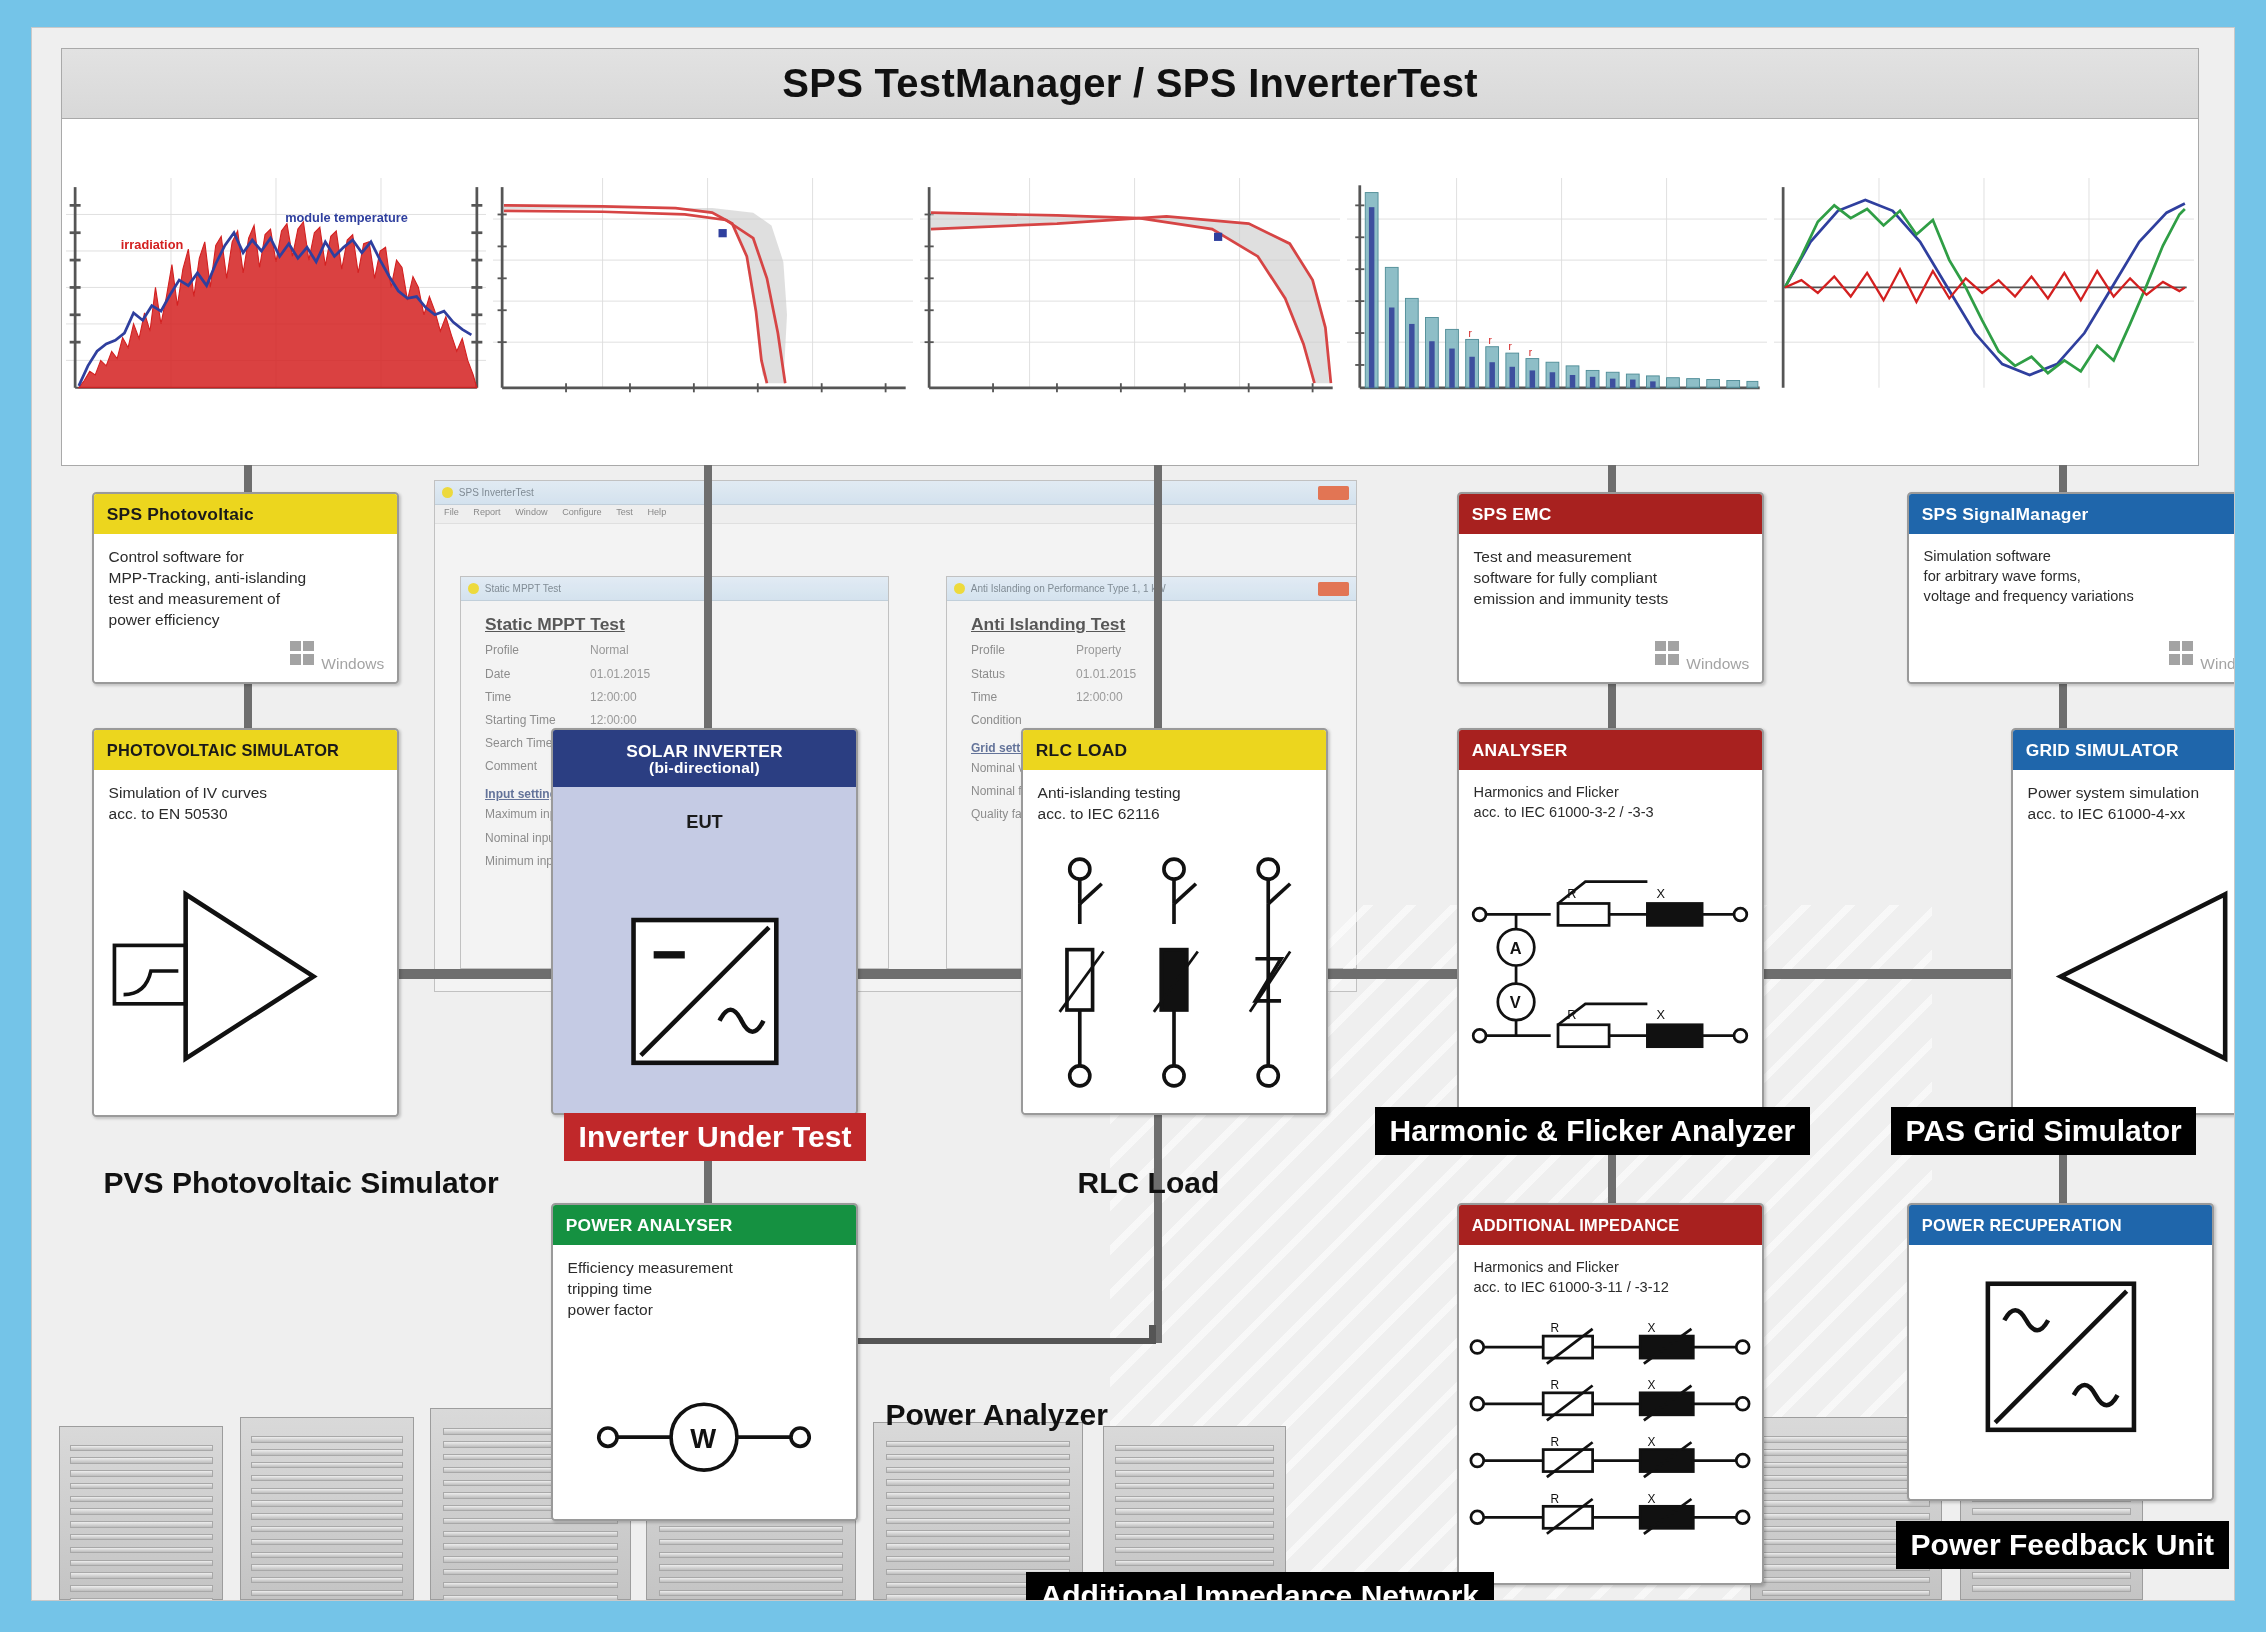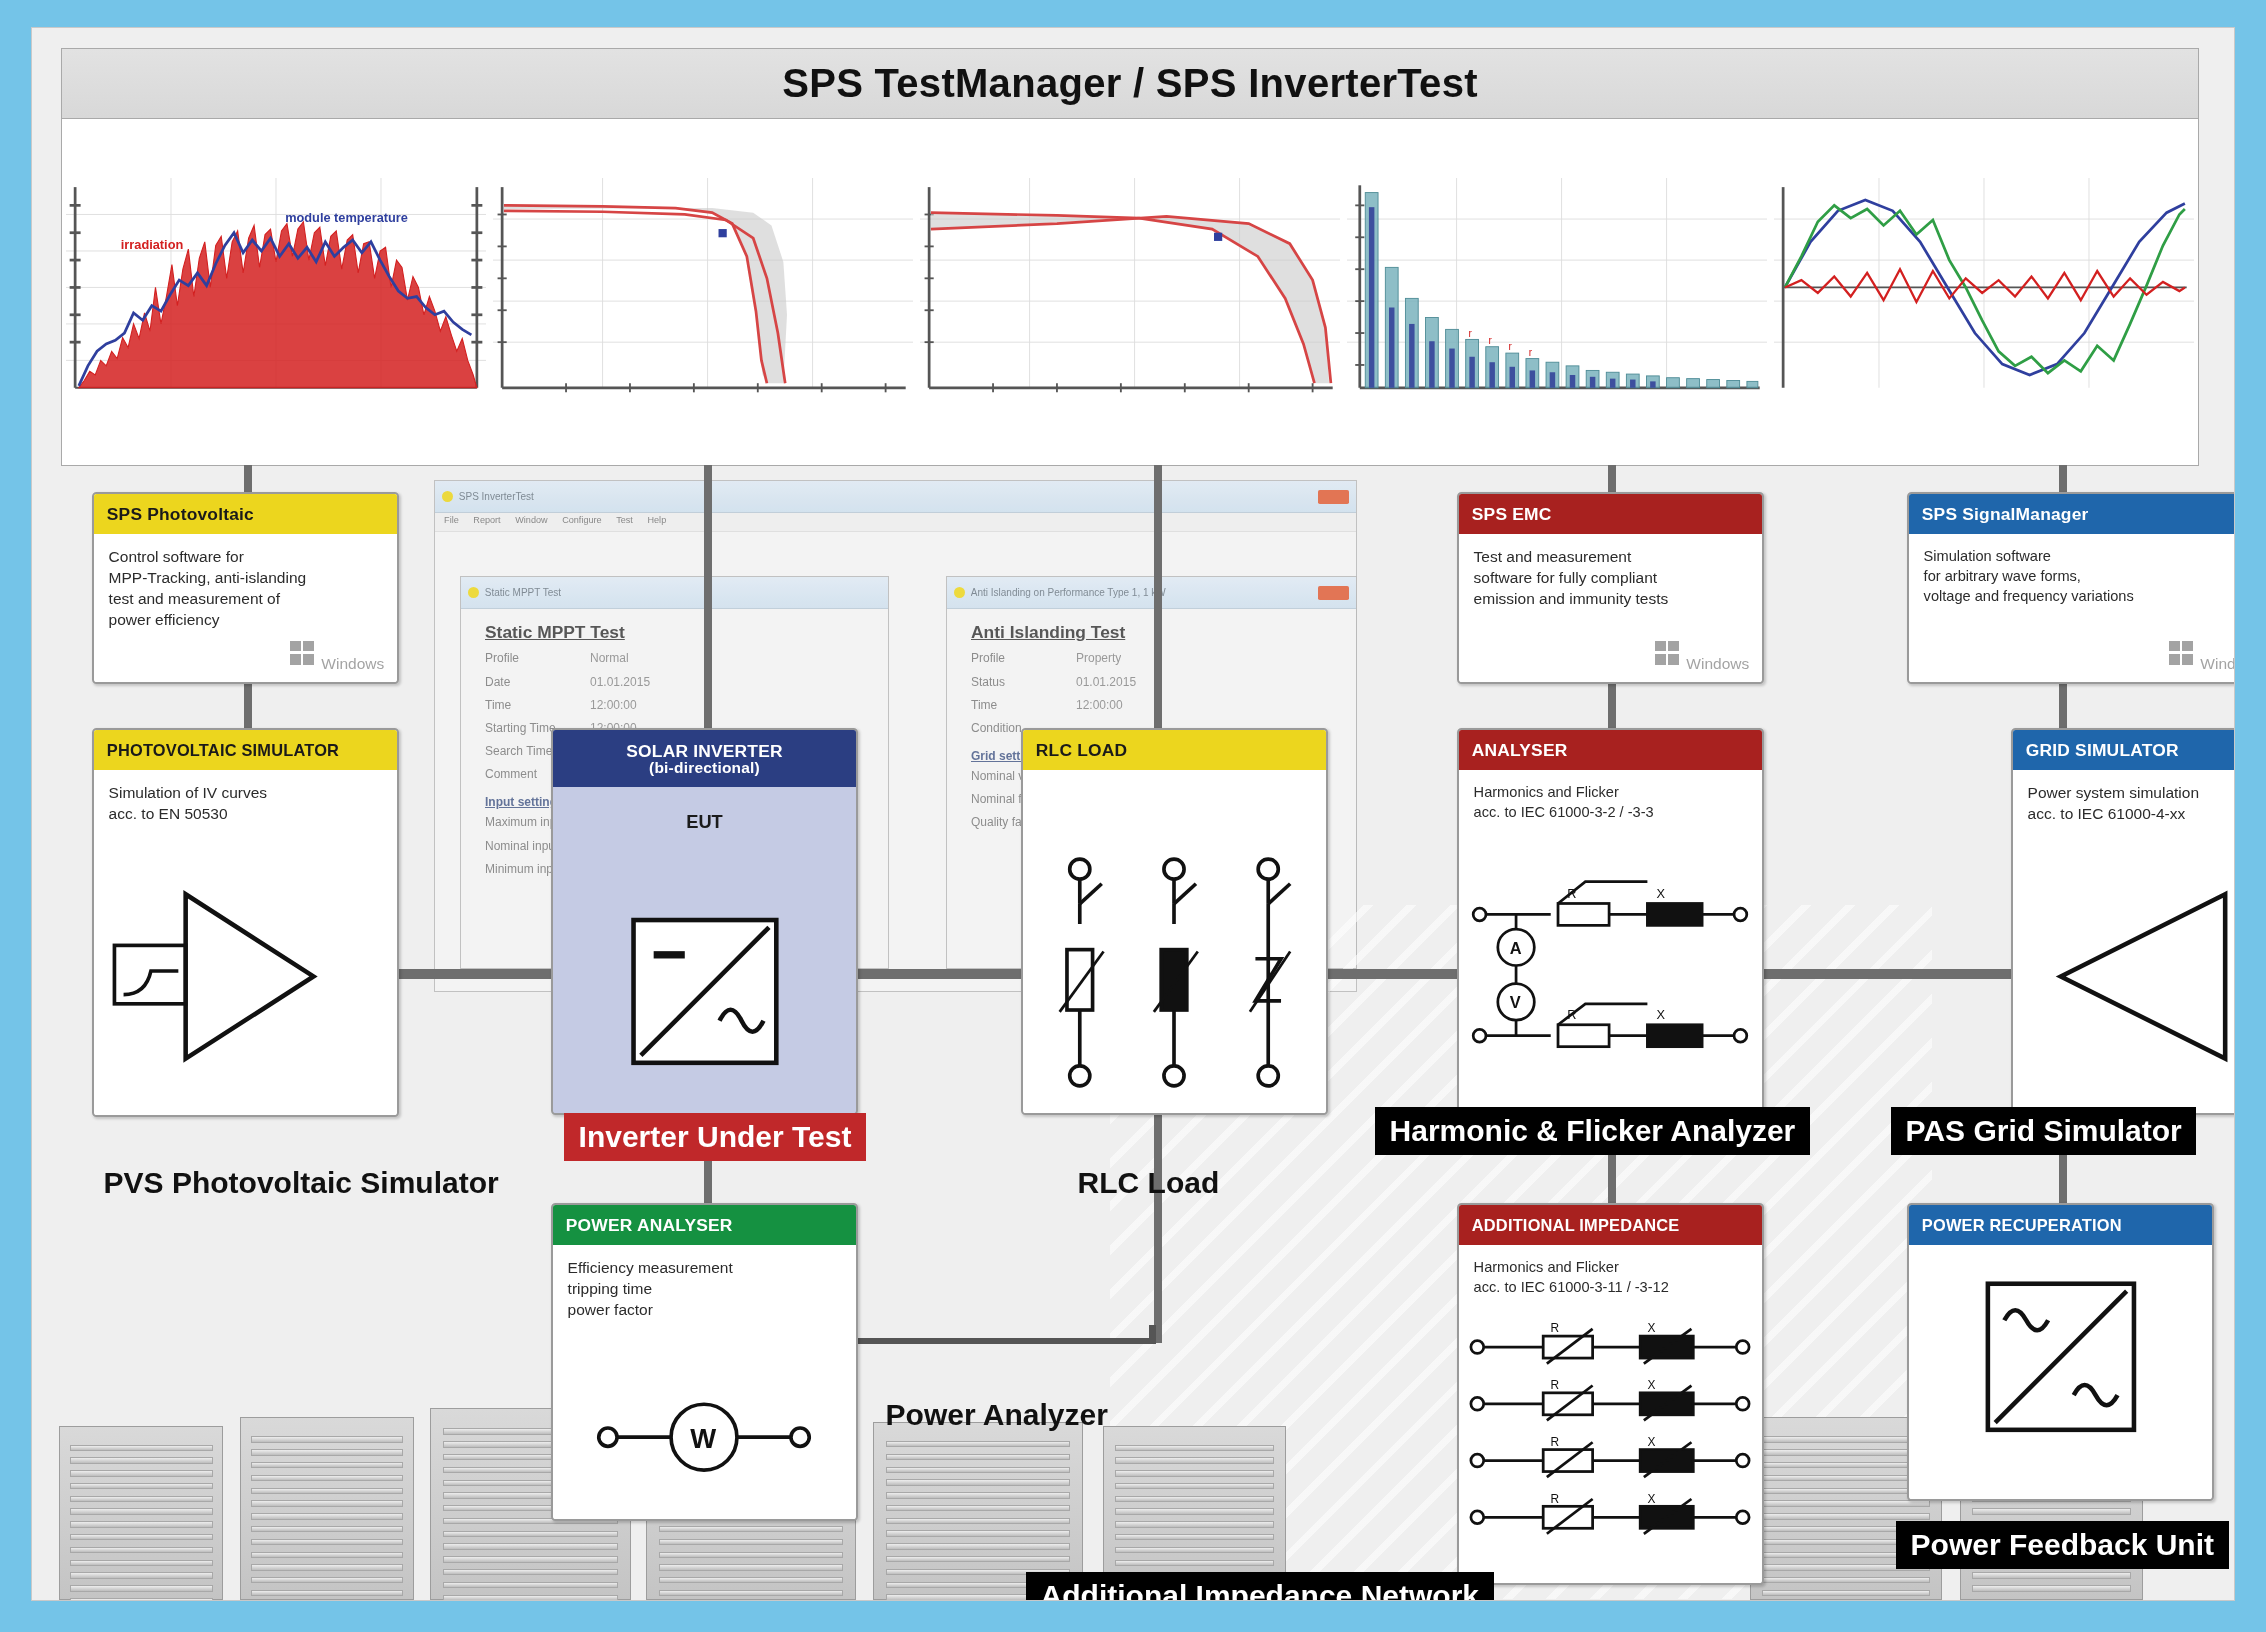--- a/index.html
+++ b/index.html
@@ -87,21 +87,21 @@
   .callout.black { background:#000; color:#fff; }
   .callout.red   { background:#c0282a; color:#fff; }
   .callout.plain { background:transparent; color:#111; }
 
   
   .bgwin {
     position:absolute; background:#f4f4f4;
     border:0.9px solid #b9b9b9; opacity:.85;
   }
   .bgwin .tb {
-    height:32px; background:linear-gradient(#dfeaf4,#cfe0ee);
+    height:24px; background:linear-gradient(#dfeaf4,#cfe0ee);
     border-bottom:0.9px solid #b9c9d6; display:flex; align-items:center; padding:0 7.3px; gap:5.5px;
   }
   .bgwin .dot { width:11px;height:11px;border-radius:50%;background:#ecd61e; flex:none;}
   .bgwin .tt { font-size:10px; color:#6d7a85; overflow:hidden; white-space:nowrap;}
   .bgwin .close { margin-left:auto; width:31px;height:13.7px;background:#e0603a;border-radius:1.8px;}
   .bgwin .pagetitle { font-size:17.4px; font-weight:bold; color:#3c3c3c; padding:12.8px 24px 3.7px; text-decoration:underline;}
   .bgwin .row { display:flex; font-size:12px; color:#7b7b7b; padding:4.6px 24px; gap:4px;}
   .bgwin .row .k{width:101px; overflow:hidden; white-space:nowrap;}
   .bgwin .row .v{color:#8a8a8a; overflow:hidden; white-space:nowrap;}
   .bgwin .sect { font-size:12px; font-weight:bold; color:#4a5d8a; padding:9.1px 24px 1.8px; text-decoration:underline;}
@@ -681,20 +681,24 @@
       <rect x="88" y="12" width="156" height="156" fill="#fff" stroke="#111" stroke-width="5"></rect>
       <line x1="96" y1="160" x2="236" y2="20" stroke="#111" stroke-width="5"></line>
       <rect x="110" y="46" width="34" height="8" fill="#111"></rect>
       <path d="M182,122 q12,-24 24,0 q12,24 24,0" fill="none" stroke="#111" stroke-width="5"></path>
     </svg>
   </div>
 
   <div class="card" style="left:989px; top:700px; width:307px; height:387px;">
     <div class="hdr yellow">
       <span>RLC LOAD</span>
+    </div>
+    <div class="body" style="font-size:15.5px;">
+      <div class="ln">Anti-islanding testing</div>
+      <div class="ln">acc. to IEC 62116</div>
     </div>
     <svg viewBox="0 0 330 270" style="position:absolute;left:0;top:119px;width:302px;height:247px;">
       <g stroke="#111" stroke-width="4" fill="none">
         <circle cx="62" cy="22" r="11"></circle>
             <circle cx="165" cy="22" r="11"></circle>
             <circle cx="268" cy="22" r="11"></circle>
         <circle cx="62" cy="248" r="11"></circle>
             <circle cx="165" cy="248" r="11"></circle>
             <circle cx="268" cy="248" r="11"></circle>
         <line x1="62" y1="33" x2="62" y2="60"></line>

